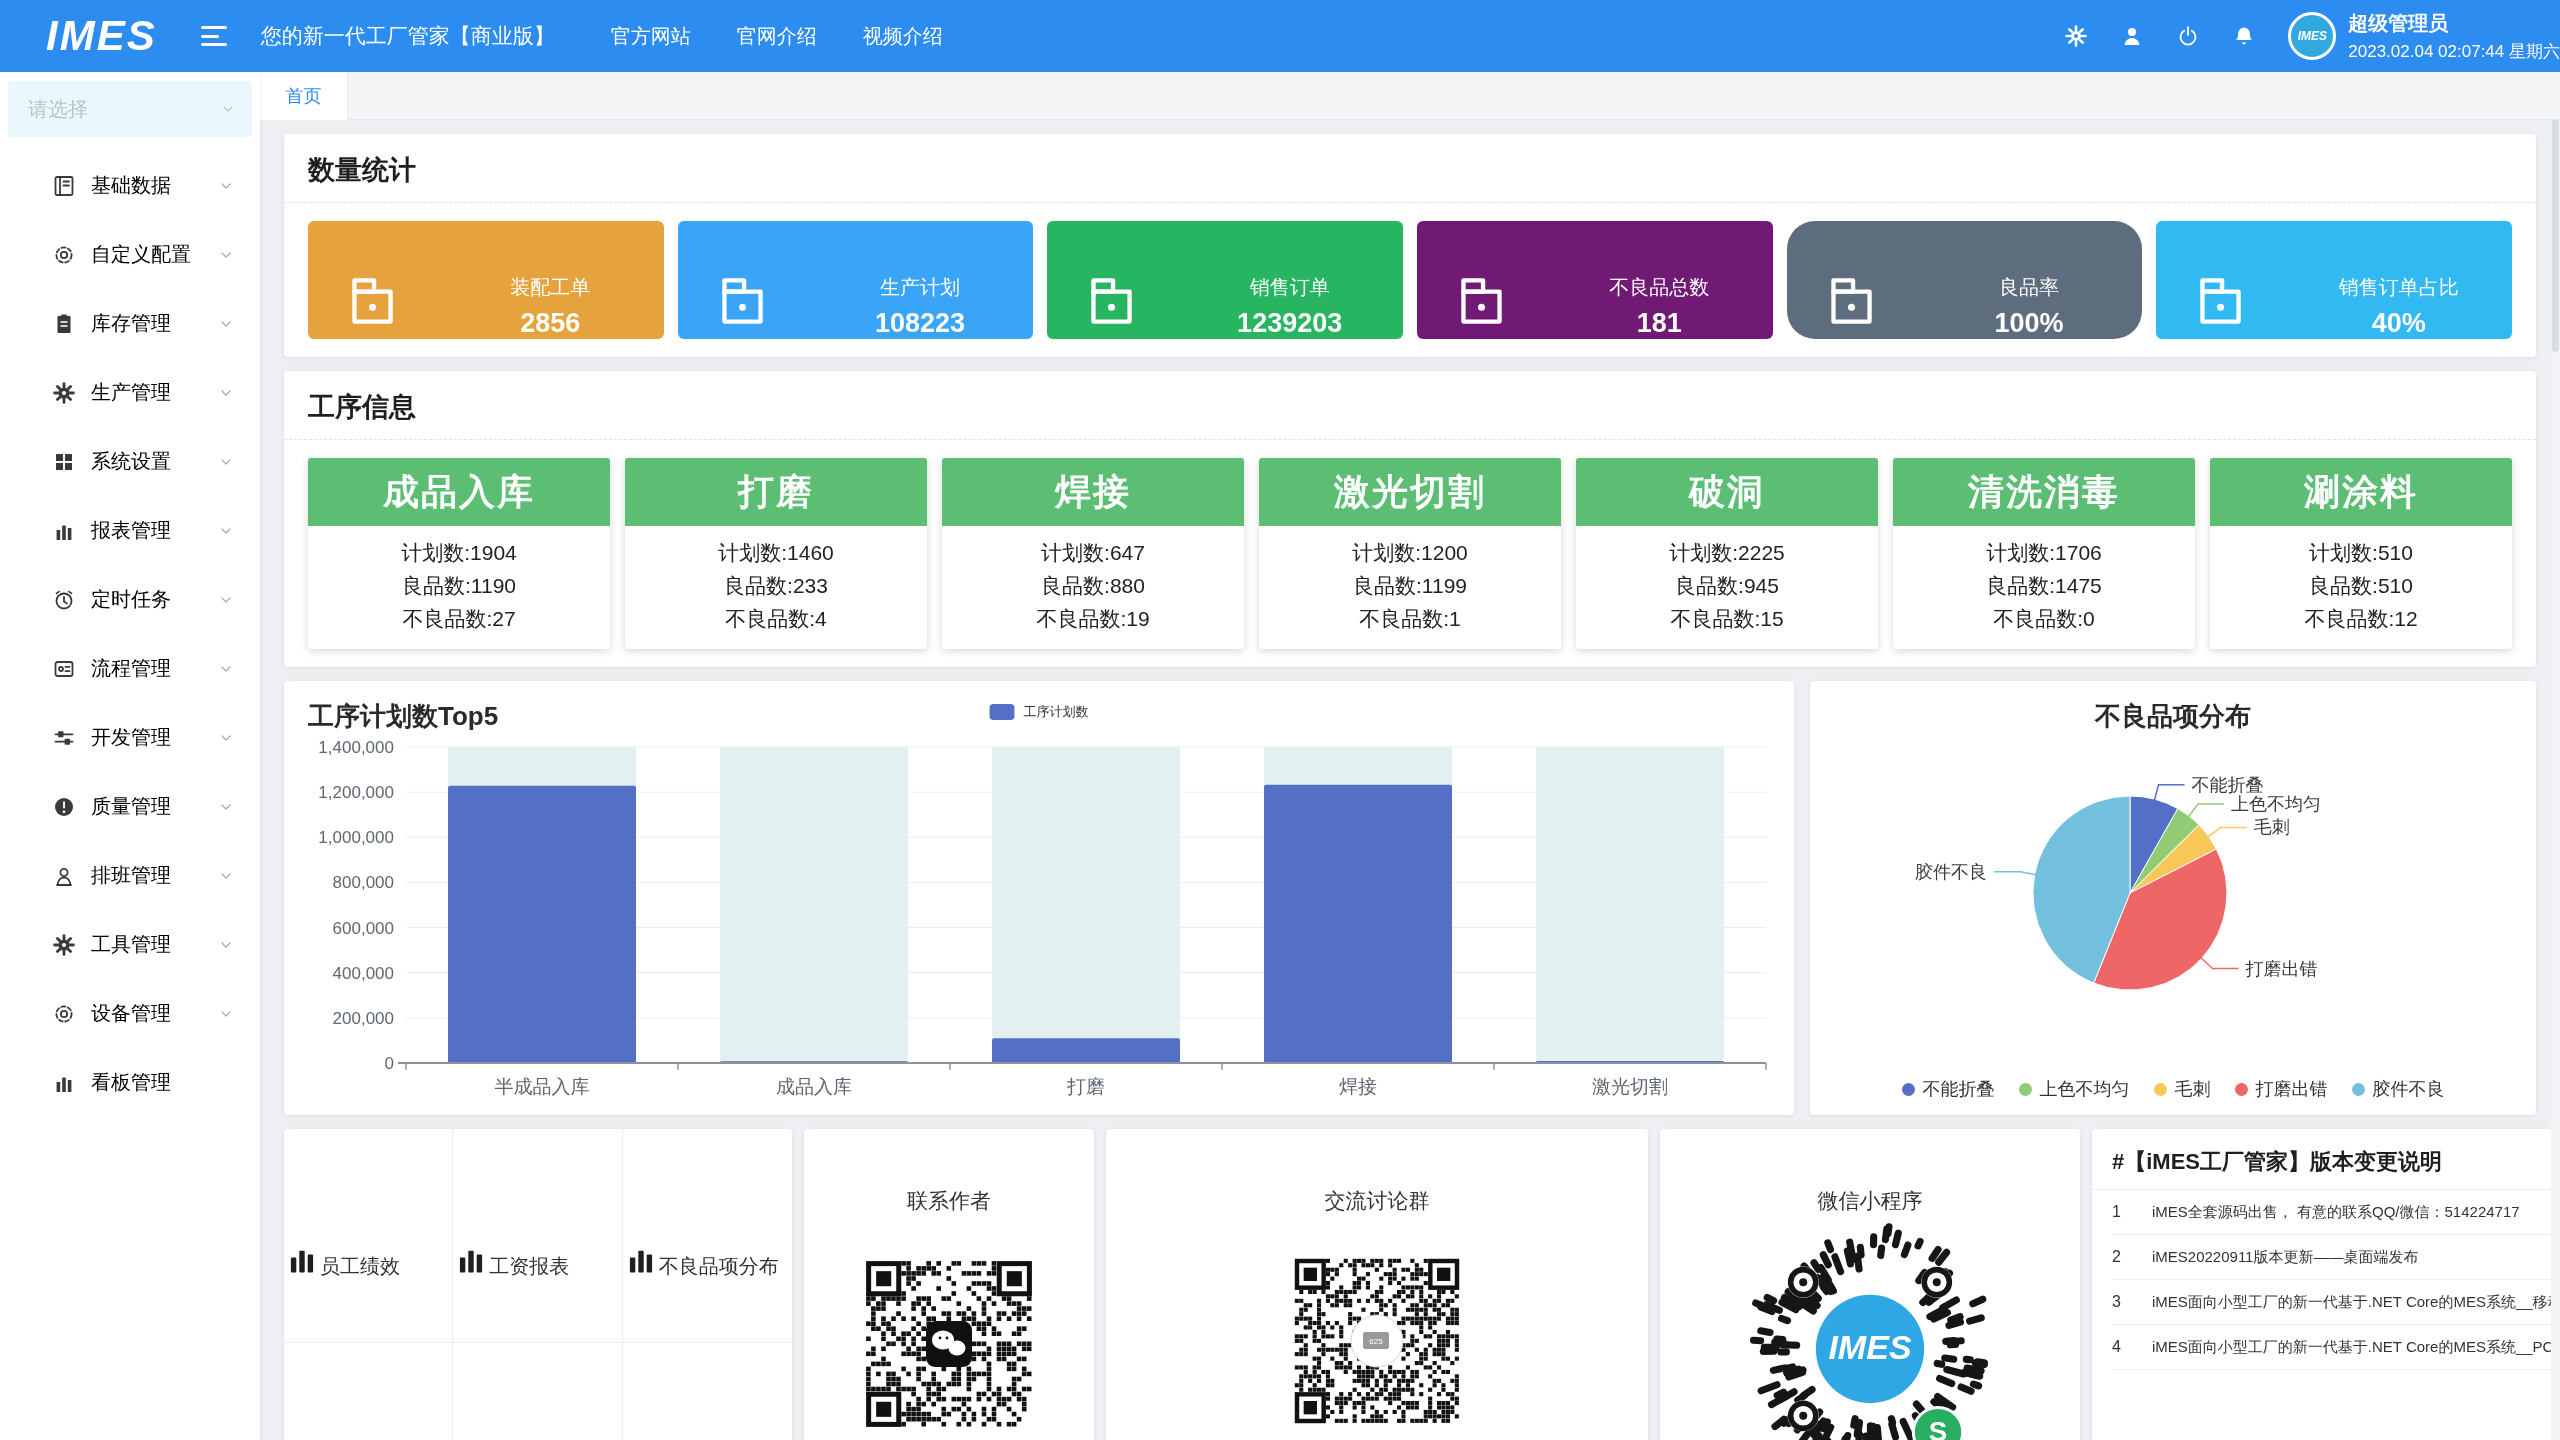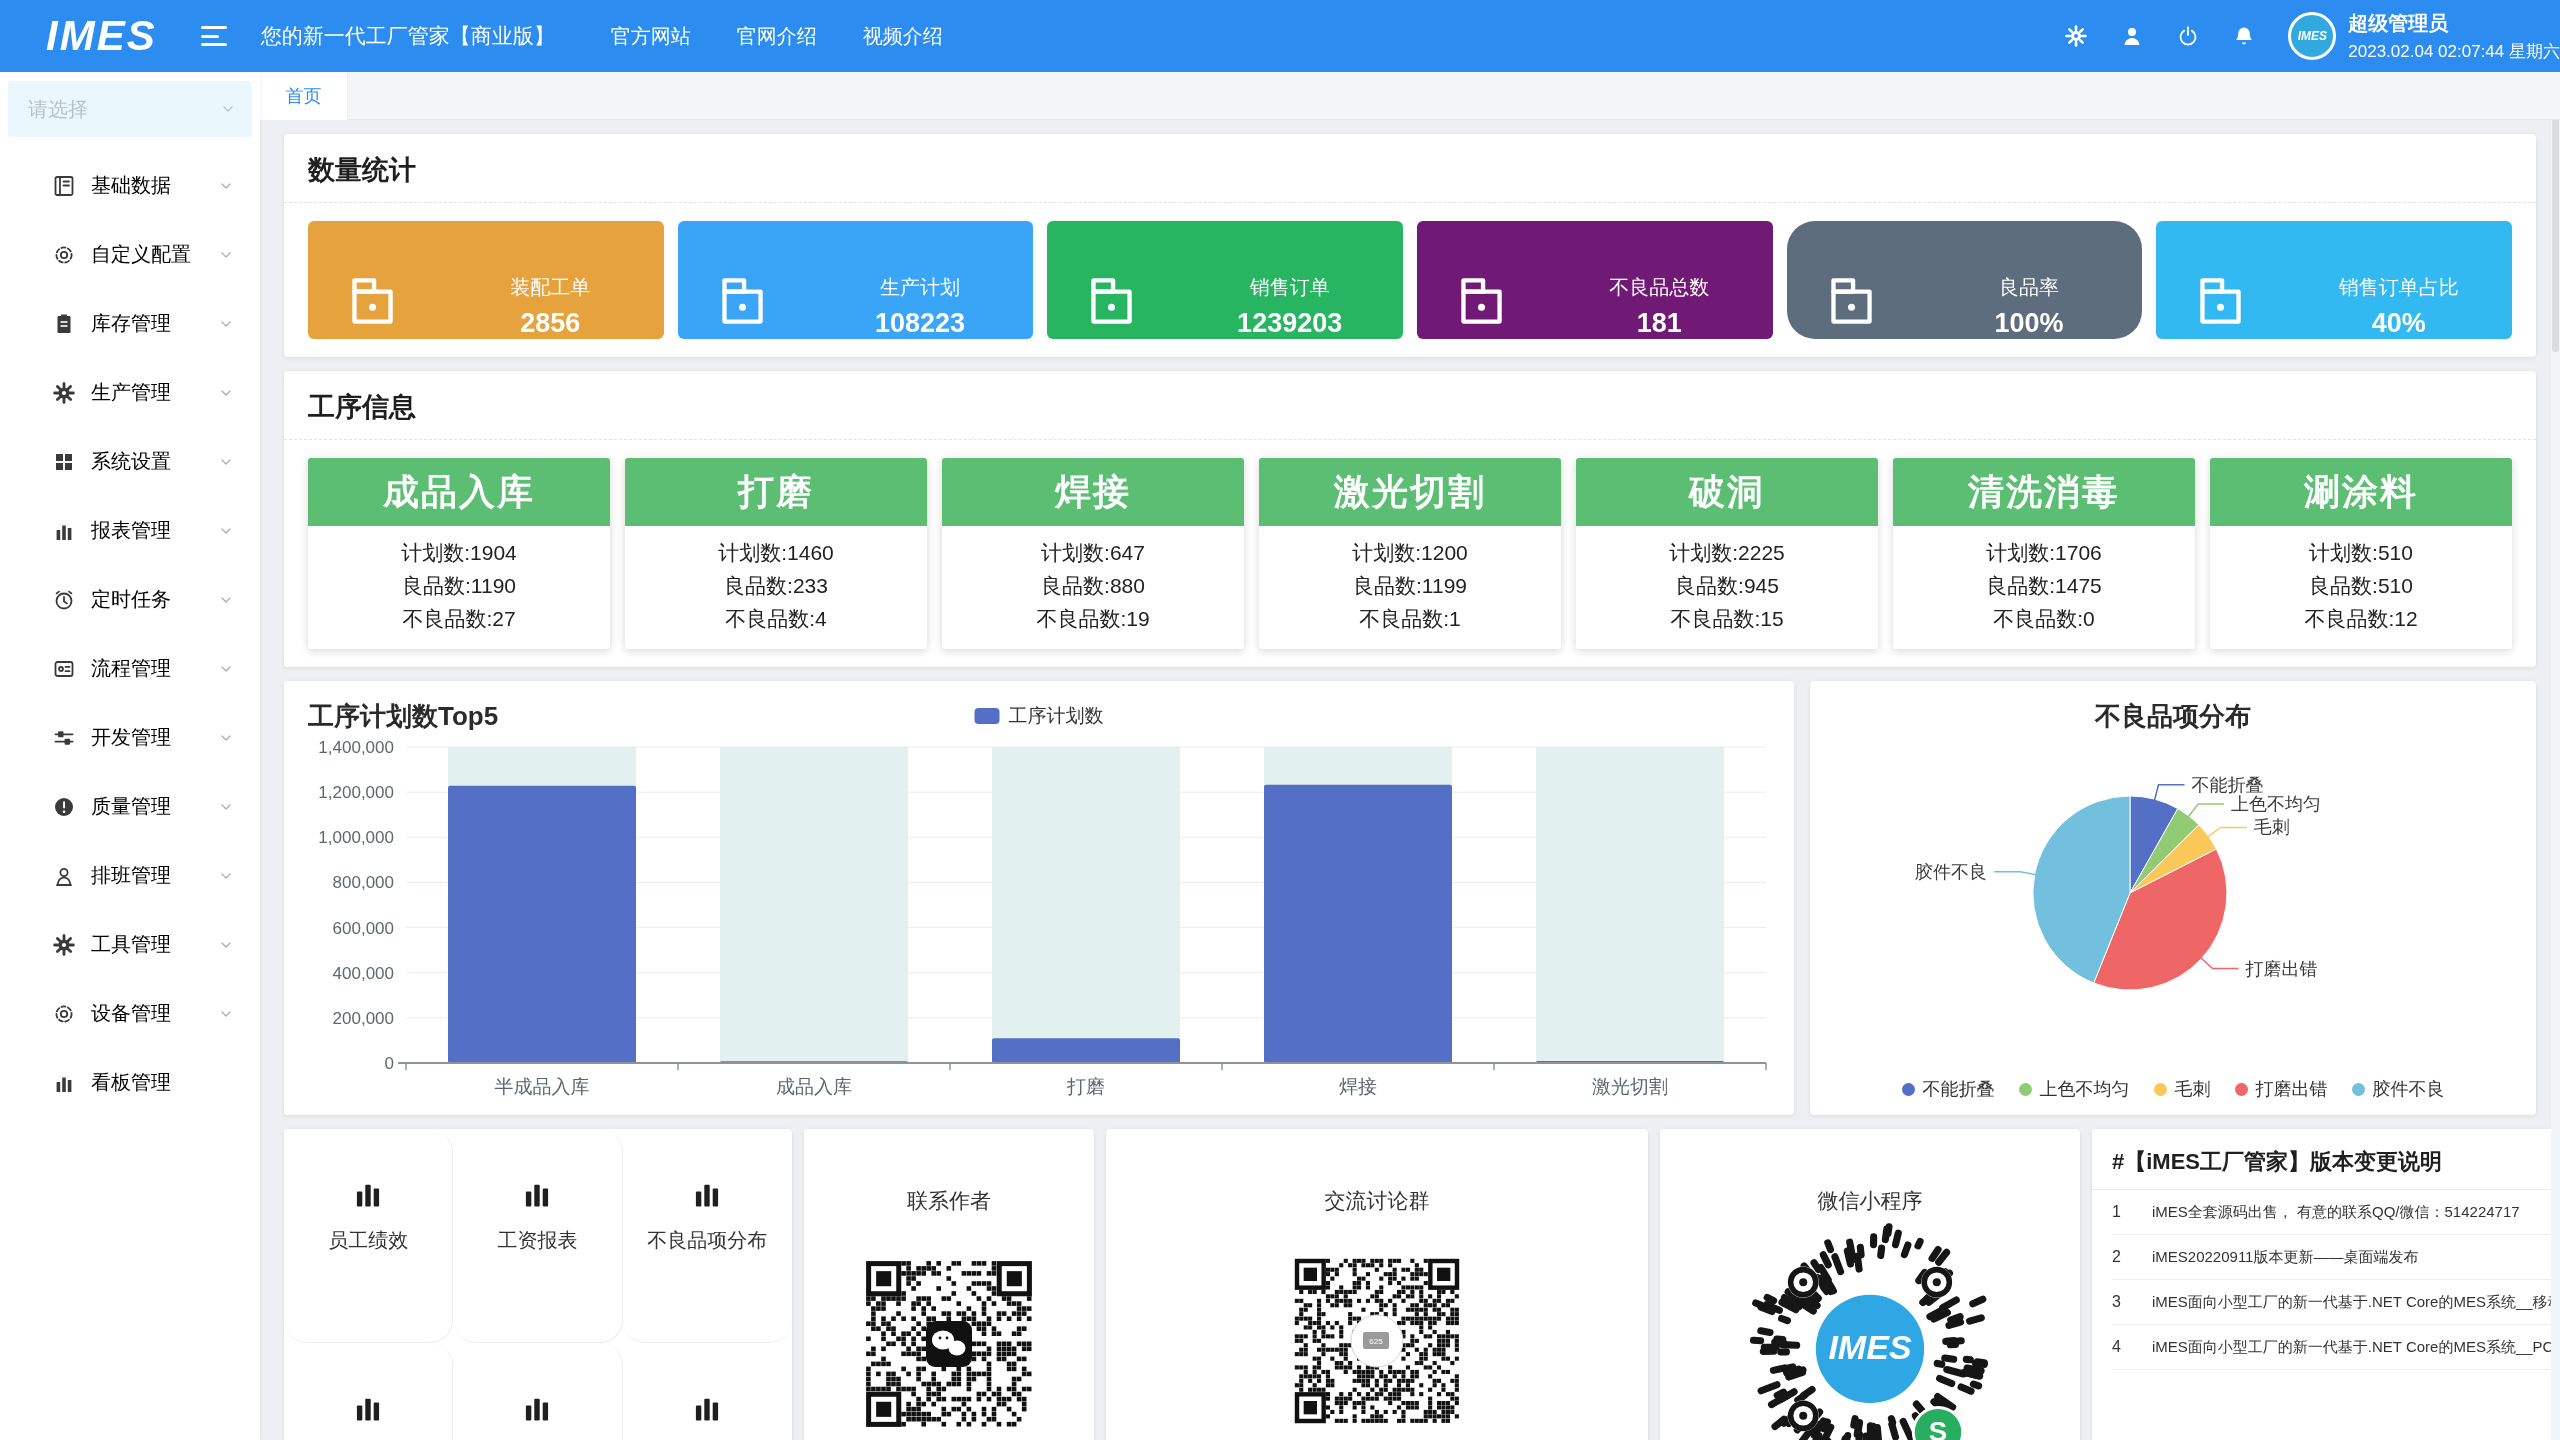--- a/index.html
+++ b/index.html
@@ -69,32 +69,32 @@
 
   
   .charts-row { margin-top:14px; display:flex; gap:16px; height:434px; }
   .chart-card { position:relative; height:434px; }
   .bar-card { width:1510px; flex:none; }
   .pie-card { flex:1; }
   .chart-title { position:absolute; top:18px; left:24px; font-size:26px; font-weight:700; color:#2a2a2a; z-index:2; }
   .pie-title { left:0; right:0; text-align:center; }
   .bar-legend { position:absolute; top:22px; left:50%; transform:translateX(-50%); display:flex; align-items:center; gap:9px; z-index:2; cursor:pointer; }
   .bl-swatch { width:25px; height:16px; border-radius:4px; display:inline-block; }
-  .bl-text { font-size:19px; color:#333; }
+  .bl-text { font-size:13px; color:#333; }
   .bar-plot, .pie-plot { position:absolute; inset:0; }
   .bar-plot svg, .pie-plot svg { width:100%; height:100%; }
   .pie-legend { position:absolute; bottom:14px; left:0; right:0; display:flex; justify-content:center; align-items:center; gap:24px; z-index:2; }
   .pl-item { display:flex; align-items:center; gap:8px; font-size:18px; color:#333; cursor:pointer; }
   .pl-dot { width:13px; height:13px; border-radius:50%; display:inline-block; }
 
   
   .bottom-row { margin-top:14px; display:flex; gap:12px; }
   .bottom-row .card { height:470px; }
   .grid-card { width:508px; flex:none; display:grid; grid-template-columns:repeat(3,1fr); grid-auto-rows:214px; }
-  .gcell { display:flex; flex-direction:column; align-items:center; padding-top:46px; border-right:1px solid #ededed; border-bottom:1px solid #ededed; cursor:pointer;border-radius:23px; }
+  .gcell { display:flex; align-items:center; padding-top:46px; border-right:1px solid #ededed; border-bottom:1px solid #ededed; cursor:pointer; }
   .gcell:nth-of-type(3n){ border-right:none; }
   .gcell:nth-of-type(n+4){ border-bottom:none; }
   .gic { width:36px; height:36px; color:#1f1f1f; }
   .gic svg { width:36px; height:36px; }
   .glabel { margin-top:16px; font-size:20px; color:#333; }
   .qcard { display:flex; flex-direction:column; align-items:center; }
   .q-contact { width:290px; flex:none; }
   .q-group { width:542px; flex:none; }
   .q-mini { width:420px; flex:none; }
   .qtitle { margin-top:58px; font-size:21px; color:#333; }

